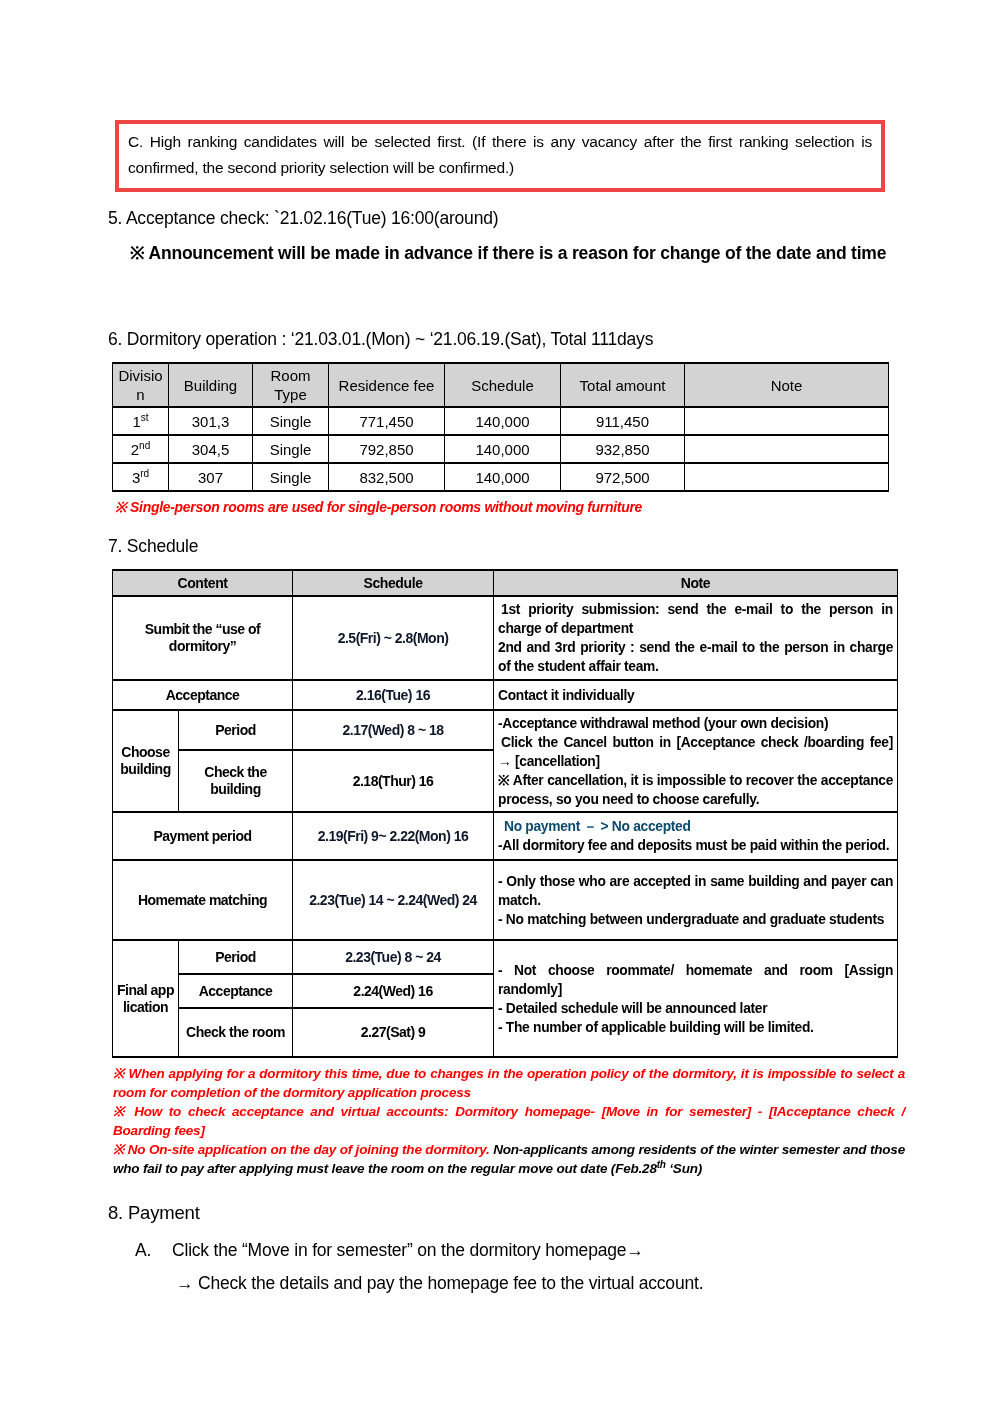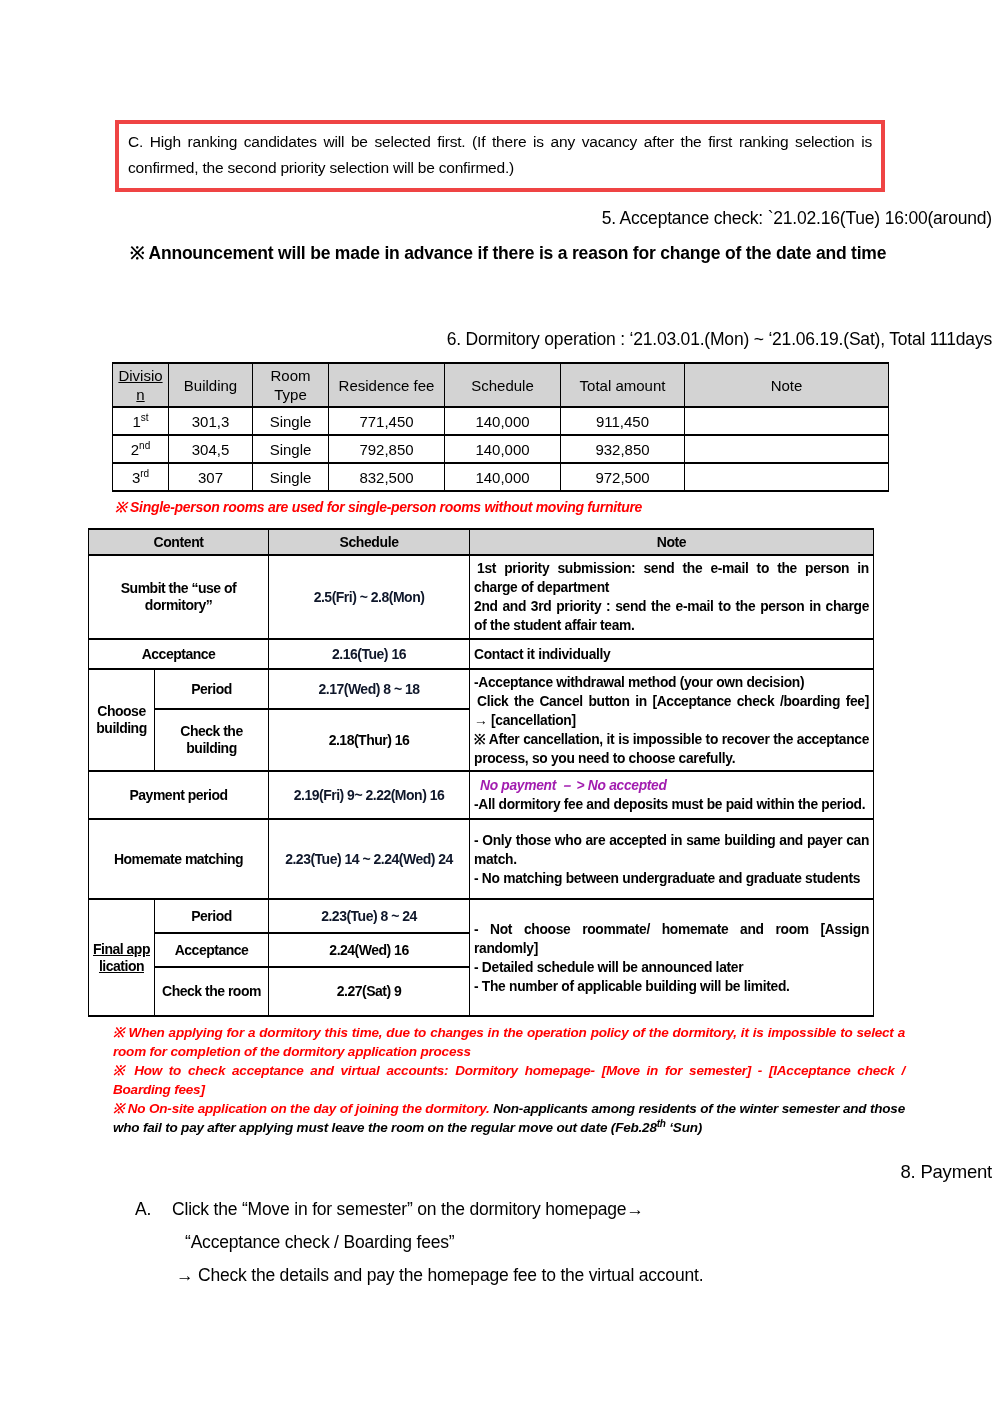--- a/index.html
+++ b/index.html
@@ -6,55 +6,55 @@
   .page {
     position:relative; width:992px; height:1403px; background:#ffffff;
     font-family:"Liberation Sans", sans-serif; color:#000; overflow:hidden;
   }
   
   .notice-box {
     box-sizing:border-box; margin:120px 0 0 115px; width:770px;
     border:4px solid #ef4444; padding:5px 9px 7px 9px;
     font-size:15.5px; line-height:26px; text-align:justify; letter-spacing:-0.2px;
   }
-  .heading { margin:0 0 0 108px; font-size:17.5px; letter-spacing:-0.2px;text-align:right; }
+  .heading { margin:0 0 0 108px; font-size:17.5px; letter-spacing:-0.2px; }
   .h5 { margin-top:16px; }
   .note5 {
     margin:8px 0 0 104px; width:786px; font-size:17.5px; line-height:32px;
     text-indent:26px; text-align:justify; letter-spacing:-0.2px;font-weight:bold;
   }
   .h6 { margin-top:60px; }
   .h7 { margin-top:20px; }
   .h8 { margin-top:24px; font-size:18.5px; }
 
   table { border-collapse:collapse; table-layout:fixed; }
   td, th { border:1px solid #000; border-top-width:2px; border-bottom-width:2px; overflow:hidden; }
 
   
   .op { margin:12px 0 0 112px; width:776px; font-size:15px; }
   .op th { background:#d3d3d3; font-weight:normal; height:42px; text-align:center; line-height:19px; padding:0 2px; }
   .op td { height:26px; text-align:center; padding:0 10px; }
-  .brk { word-break:break-all;text-decoration:underline; }
+  .brk { word-break:break-all; }
   sup { font-size:10px; vertical-align:super; line-height:0; }
 
   .red-note {
     margin:5px 0 0 115px; color:#ff0000; font-weight:bold; font-style:italic;
     font-size:14px; letter-spacing:-0.3px;
   }
 
   
-  .sched { margin:12px 0 0 88px; width:785px; }
+  .sched { margin:12px 0 0 112px; width:785px; }
   .sched td { padding:1px 4px; }
   .sched th { background:#d3d3d3; font-size:14px; height:24px; text-align:center; padding:0; letter-spacing:-0.4px; }
   .cellc { text-align:center; vertical-align:middle; font-weight:bold; font-size:14px; letter-spacing:-0.5px; line-height:17px; }
   .redtx { color:#0f172a; white-space:nowrap; }
   .notec { font-weight:bold; font-size:13.8px; text-align:justify; vertical-align:middle; line-height:19px; letter-spacing:-0.3px; }
   .notec p { margin:0; }
   .ind3 { text-indent:3px; }
-  .bluetx { color:#a21caf; text-indent:6px; text-align:left;font-style:italic; }
+  .bluetx { color:#0c4a6e; text-indent:6px; text-align:left; }
   .r1 td { height:80px; } .r2 td { height:26px; } .r3 td { height:36px; }
   .r4 td { height:58px; } .r5 td { height:44px; } .r6 td { height:76px; }
   .r7 td { height:30px; } .r8 td { height:30px; } .r9 td { height:45px; }
 
   .footnotes {
     margin:6px 0 0 113px; width:792px; font-size:13.5px; font-weight:bold; font-style:italic;
     color:#ff0000; line-height:19px; text-align:justify; letter-spacing:-0.2px;
   }
   .footnotes p { margin:0; }
   .blacktx { color:#000; }
@@ -123,20 +123,21 @@
       <td>832,500</td>
       <td>140,000</td>
       <td>972,500</td>
       <td></td>
     </tr>
   </tbody>
     </table>
 
   <div class="red-note">※ Single-person rooms are used for single-person rooms without moving furniture</div>
 
+  <div class="heading h7">7. Schedule</div>
 
   <table class="sched">
     <colgroup>
       <col style="width:66px">
         <col style="width:114px">
         <col style="width:201px">
         <col style="width:404px">
     </colgroup>
     <tbody>
         <tr>
@@ -214,16 +215,15 @@
     <p><span>※ No On-site application on the day of joining the dormitory.</span>
       <span class="blacktx"><span>Non-applicants among residents of the winter semester and those who fail to pay after applying must leave the room on the regular move out date (Feb.28</span><sup>th</sup><span> ‘Sun)</span></span>
     </p>
   </div>
 
   <div class="heading h8">8. Payment</div>
   <div class="item-a">
     <span class="lab">A.</span>
     <span>Click the “Move in for semester” on the dormitory homepage→</span>
   </div>
-  <div class="line-a2">“Acceptance check / Boarding fees”</div>
   <div class="line-a3">→ Check the details and pay the homepage fee to the virtual account.</div>
 
 </div>
 
 </body></html>

